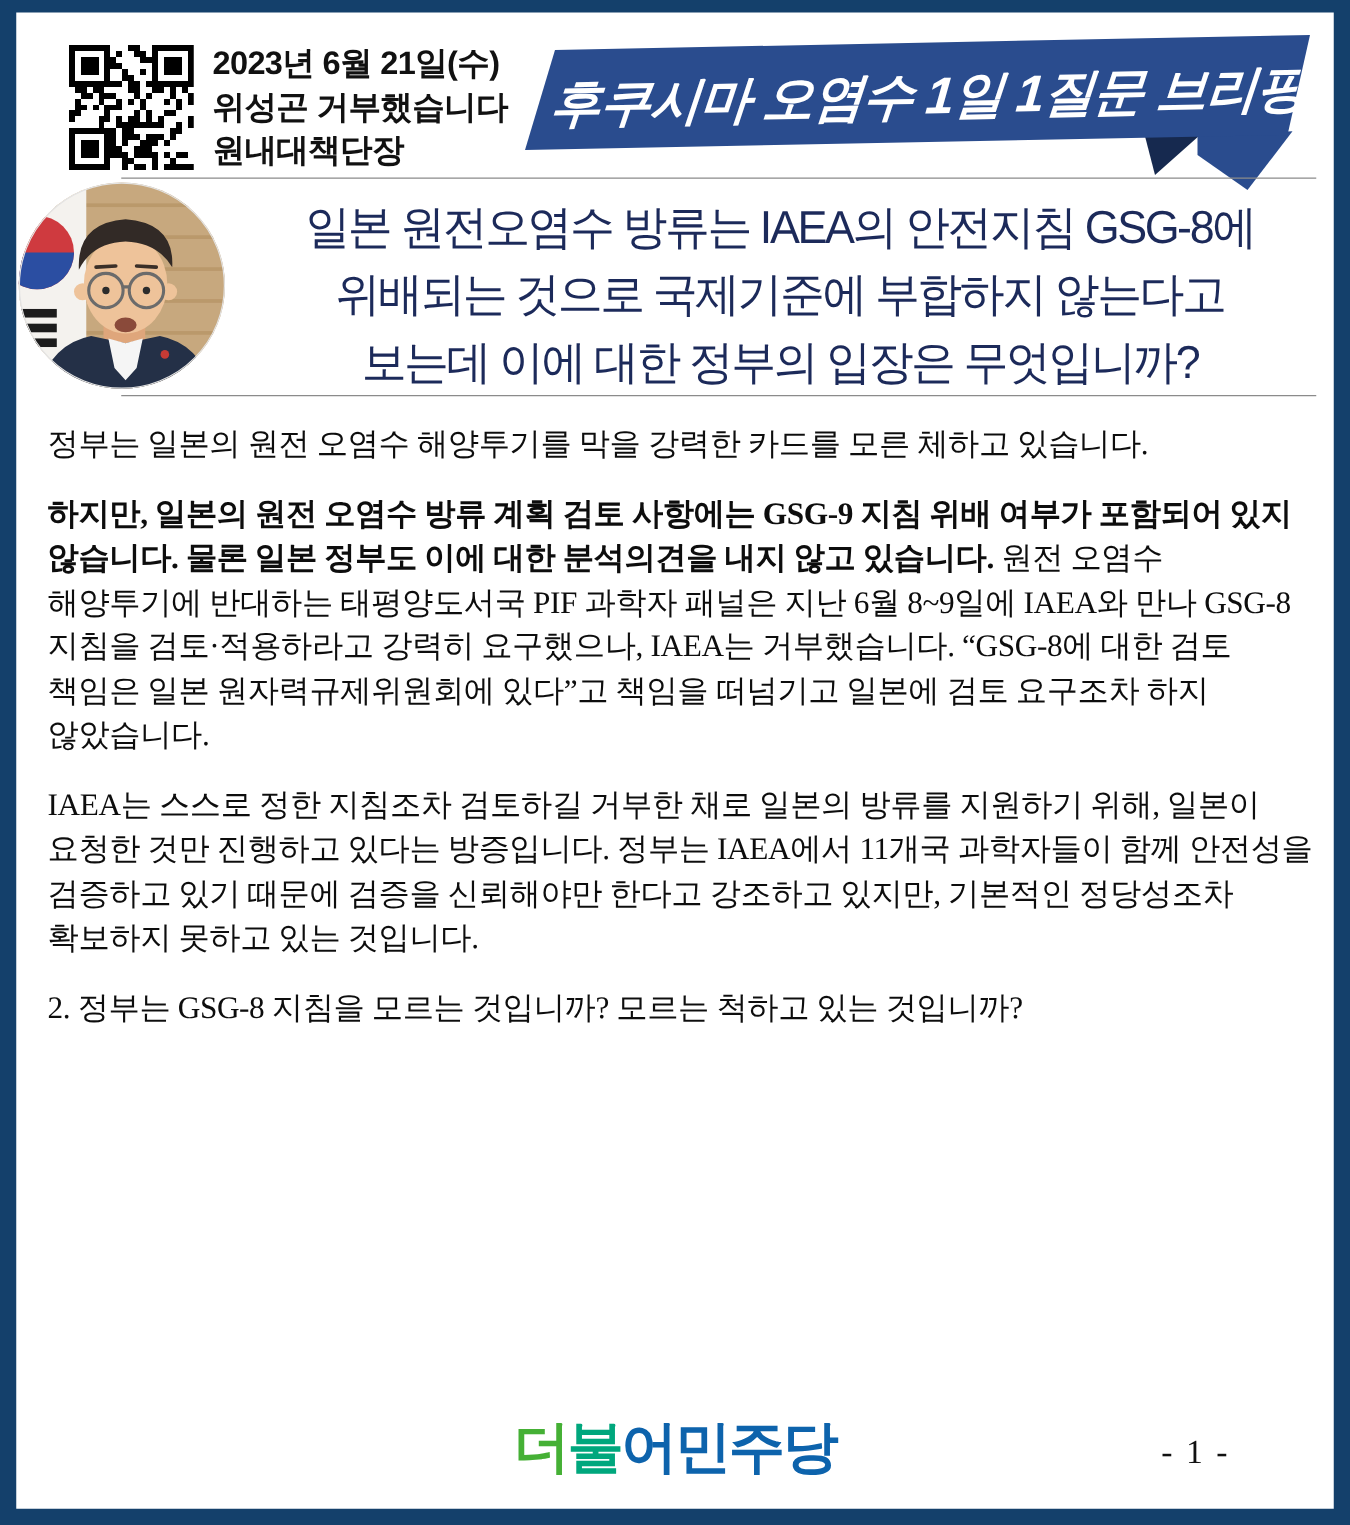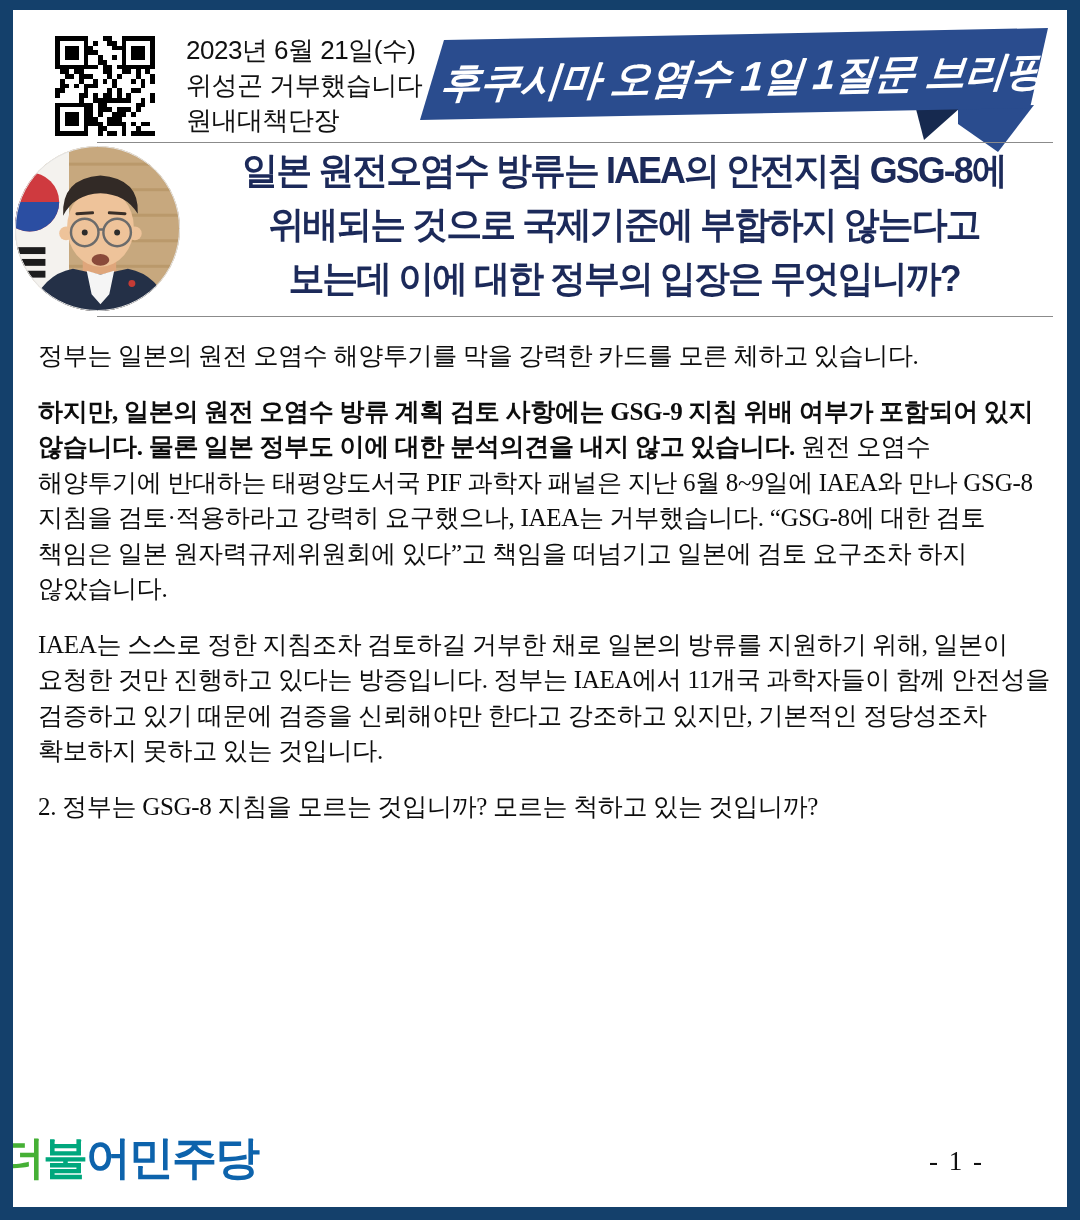--- a/index.html
+++ b/index.html
@@ -6,45 +6,45 @@
   .page{position:relative;width:1080px;height:1220px;background:#fff;overflow:hidden;
         font-family:"Liberation Sans",sans-serif;}
   .frame{position:absolute;inset:0;pointer-events:none;z-index:50;
          border-top:10px solid var(--navy-frame);
          border-left:13px solid var(--navy-frame);
          border-right:13px solid var(--navy-frame);
          border-bottom:13px solid var(--navy-frame);}
   
   .qr{position:absolute;left:55px;top:36px;width:100px;height:100px;}
   .qr svg{display:block;}
-  .masthead{position:absolute;left:186px;top:33px;font-size:26px;line-height:35px;
-            color:#111;font-weight:400;letter-spacing:-0.5px;}
+  .masthead{position:absolute;left:170px;top:33px;font-size:26px;line-height:35px;
+            color:#111;font-weight:700;letter-spacing:-0.5px;}
   .banner{position:absolute;left:410px;top:24px;width:645px;height:135px;}
   .banner svg{position:absolute;left:0;top:0;width:100%;height:100%;}
   .banner-text{position:absolute;left:30px;top:26px;width:580px;text-align:center;
                color:#fff;font-style:italic;font-weight:bold;font-size:41px;
                letter-spacing:-1px;white-space:nowrap;
                transform:rotate(-1.2deg) skewX(-6deg);}
   
   .rule{position:absolute;left:97px;width:956px;height:1px;background:var(--line-gray);}
   .rule-top{top:142px;}
   .rule-bottom{top:316px;}
   .portrait{position:absolute;left:14px;top:145px;width:167px;height:167px;}
-  .question{position:absolute;left:188px;top:144px;width:872px;text-align:center;
-            color:var(--title-navy);font-weight:700;font-size:37px;line-height:54px;
+  .question{position:absolute;left:188px;top:155px;width:872px;text-align:center;
+            color:var(--title-navy);font-weight:400;font-size:37px;line-height:54px;
             letter-spacing:-2px;}
   .question div{white-space:nowrap;transform:scaleX(0.97);transform-origin:center;}
   
   .body-copy{position:absolute;left:38px;top:338px;width:1012px;
              font-family:"Liberation Serif",serif;font-size:25px;line-height:35.5px;
              color:#0d0d0d;letter-spacing:-0.3px;}
   .body-copy p{margin:0 0 20px 0;word-break:keep-all;font-family:Liberation Serif, serif;}
   .body-copy .bold{font-weight:bold;}
   
-  .party-logo{position:absolute;left:0;top:1128px;width:1080px;
+  .party-logo{position:absolute;left:0;top:1128px;width:1080px;text-align:center;
               font-weight:900;font-size:45px;letter-spacing:-2px;}
   .party-logo .g{color:var(--logo-green);}
   .party-logo .t{color:var(--logo-teal);}
   .party-logo .b{color:var(--logo-blue);}
   .page-number{position:absolute;right:96px;top:1146px;
                font-family:"Liberation Serif",serif;font-size:27px;color:#111;
                letter-spacing:2px;}
 </style>
 </head>
 <body>

